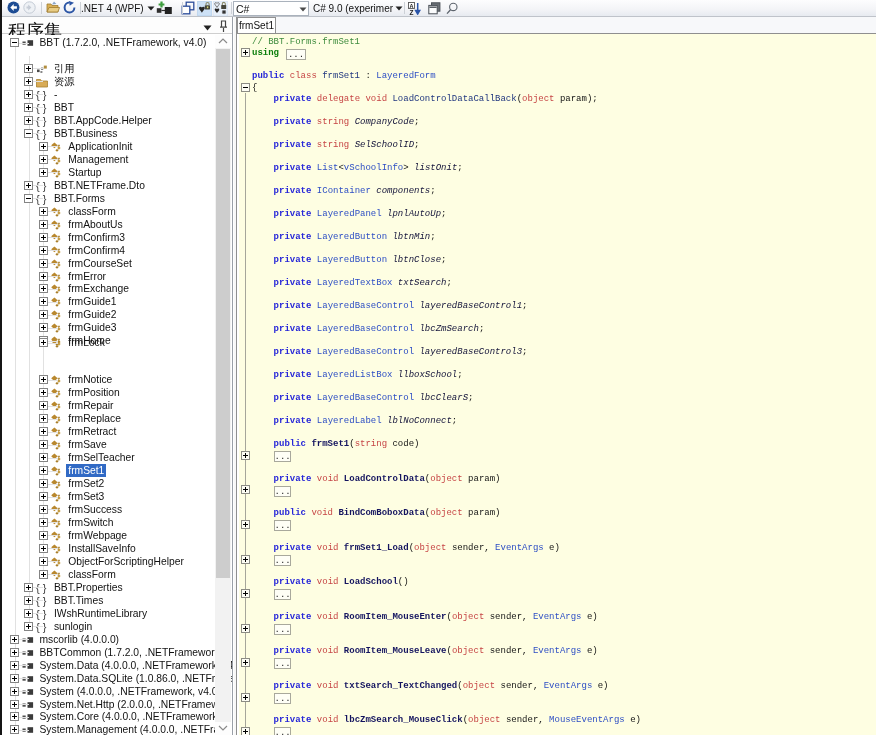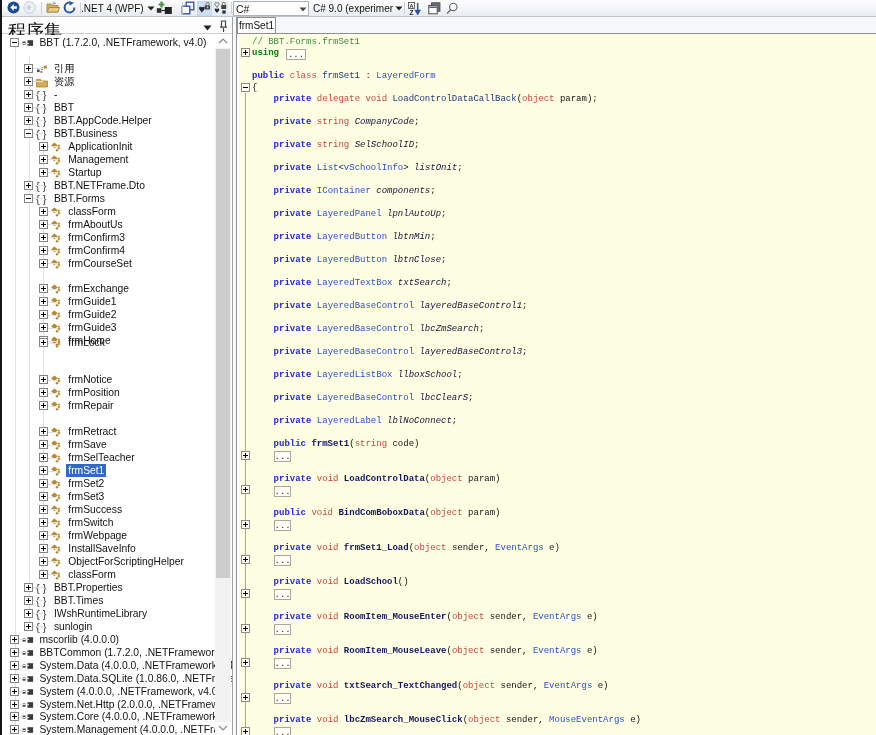--- a/index.html
+++ b/index.html
@@ -392,20 +392,36 @@
           <div style="position:absolute;left:50.8px;top:1px;width:12px;height:11px">
             <svg class="ticn" viewBox="0 0 12 11">
               <path d="M3.4 0.4 L6.6 3.3 L3.4 6.2 L0.2 3.3 Z" fill="#b9882e"></path>
               <path d="M6.6 3.3 L9 3.3 M7.8 3.3 L7.8 7.4" stroke="#a87d28" stroke-width="0.9" fill="none"></path>
               <path d="M7.9 4.4 L9.7 6.0 L7.9 7.6 L6.1 6.0 Z" fill="#c49a3f"></path>
               <path d="M6.0 6.9 L7.6 8.3 L6.0 9.7 L4.4 8.3 Z" fill="#a87d28"></path>
             </svg>
           </div>
           <div class="tlabel" style="left:68.3px">frmCourseSet</div>
         </div>
+        <div class="trow" style="left:0;top:234.5px;width:232px">
+          <div class="hstub" style="left:43.8px;top:6.5px;width:14px"></div>
+          <div class="expbox" style="left:38.8px">
+            <i></i>
+            <b></b>
+          </div>
+          <div style="position:absolute;left:50.8px;top:1px;width:12px;height:11px">
+            <svg class="ticn" viewBox="0 0 12 11">
+              <path d="M3.4 0.4 L6.6 3.3 L3.4 6.2 L0.2 3.3 Z" fill="#b9882e"></path>
+              <path d="M6.6 3.3 L9 3.3 M7.8 3.3 L7.8 7.4" stroke="#a87d28" stroke-width="0.9" fill="none"></path>
+              <path d="M7.9 4.4 L9.7 6.0 L7.9 7.6 L6.1 6.0 Z" fill="#c49a3f"></path>
+              <path d="M6.0 6.9 L7.6 8.3 L6.0 9.7 L4.4 8.3 Z" fill="#a87d28"></path>
+            </svg>
+          </div>
+          <div class="tlabel" style="left:68.3px">frmError</div>
+        </div>
         <div class="trow" style="left:0;top:247.4px;width:232px">
           <div class="hstub" style="left:43.8px;top:6.5px;width:14px"></div>
           <div class="expbox" style="left:38.8px">
             <i></i>
             <b></b>
           </div>
           <div style="position:absolute;left:50.8px;top:1px;width:12px;height:11px">
             <svg class="ticn" viewBox="0 0 12 11">
               <path d="M3.4 0.4 L6.6 3.3 L3.4 6.2 L0.2 3.3 Z" fill="#b9882e"></path>
               <path d="M6.6 3.3 L9 3.3 M7.8 3.3 L7.8 7.4" stroke="#a87d28" stroke-width="0.9" fill="none"></path>
@@ -535,20 +551,36 @@
           </div>
           <div style="position:absolute;left:50.8px;top:1px;width:12px;height:11px">
             <svg class="ticn" viewBox="0 0 12 11">
               <path d="M3.4 0.4 L6.6 3.3 L3.4 6.2 L0.2 3.3 Z" fill="#b9882e"></path>
               <path d="M6.6 3.3 L9 3.3 M7.8 3.3 L7.8 7.4" stroke="#a87d28" stroke-width="0.9" fill="none"></path>
               <path d="M7.9 4.4 L9.7 6.0 L7.9 7.6 L6.1 6.0 Z" fill="#c49a3f"></path>
               <path d="M6.0 6.9 L7.6 8.3 L6.0 9.7 L4.4 8.3 Z" fill="#a87d28"></path>
             </svg>
           </div>
           <div class="tlabel" style="left:68.3px">frmPosition</div>
+        </div>
+        <div class="trow" style="left:0;top:377.1px;width:232px">
+          <div class="hstub" style="left:43.8px;top:6.5px;width:14px"></div>
+          <div class="expbox" style="left:38.8px">
+            <i></i>
+            <b></b>
+          </div>
+          <div style="position:absolute;left:50.8px;top:1px;width:12px;height:11px">
+            <svg class="ticn" viewBox="0 0 12 11">
+              <path d="M3.4 0.4 L6.6 3.3 L3.4 6.2 L0.2 3.3 Z" fill="#b9882e"></path>
+              <path d="M6.6 3.3 L9 3.3 M7.8 3.3 L7.8 7.4" stroke="#a87d28" stroke-width="0.9" fill="none"></path>
+              <path d="M7.9 4.4 L9.7 6.0 L7.9 7.6 L6.1 6.0 Z" fill="#c49a3f"></path>
+              <path d="M6.0 6.9 L7.6 8.3 L6.0 9.7 L4.4 8.3 Z" fill="#a87d28"></path>
+            </svg>
+          </div>
+          <div class="tlabel" style="left:68.3px">frmReplace</div>
         </div>
         <div class="trow" style="left:0;top:390.1px;width:232px">
           <div class="hstub" style="left:43.8px;top:6.5px;width:14px"></div>
           <div class="expbox" style="left:38.8px">
             <i></i>
             <b></b>
           </div>
           <div style="position:absolute;left:50.8px;top:1px;width:12px;height:11px">
             <svg class="ticn" viewBox="0 0 12 11">
               <path d="M3.4 0.4 L6.6 3.3 L3.4 6.2 L0.2 3.3 Z" fill="#b9882e"></path>

